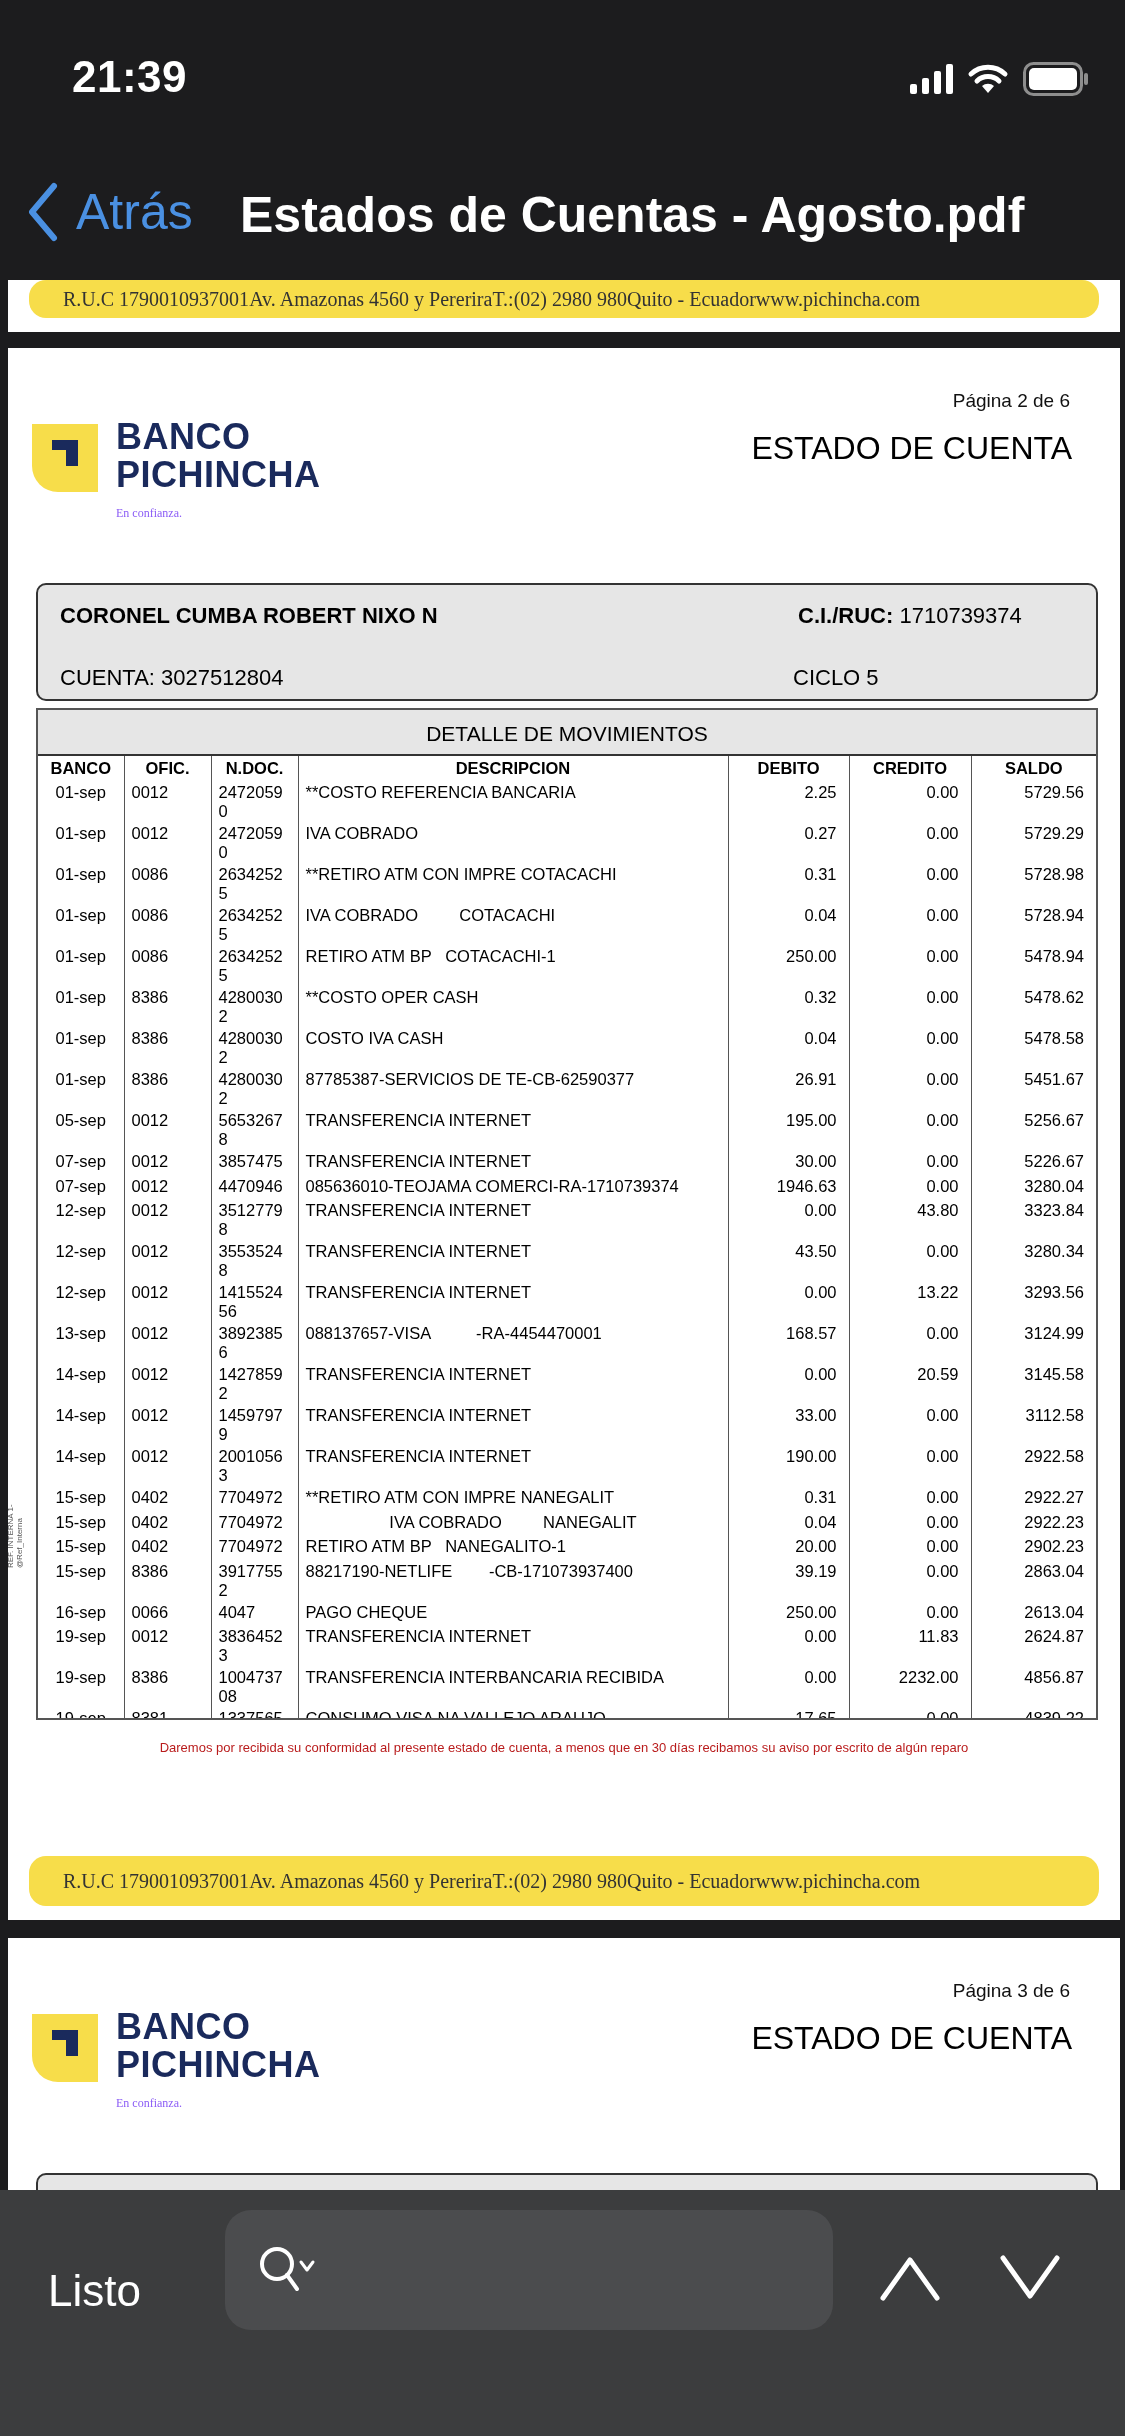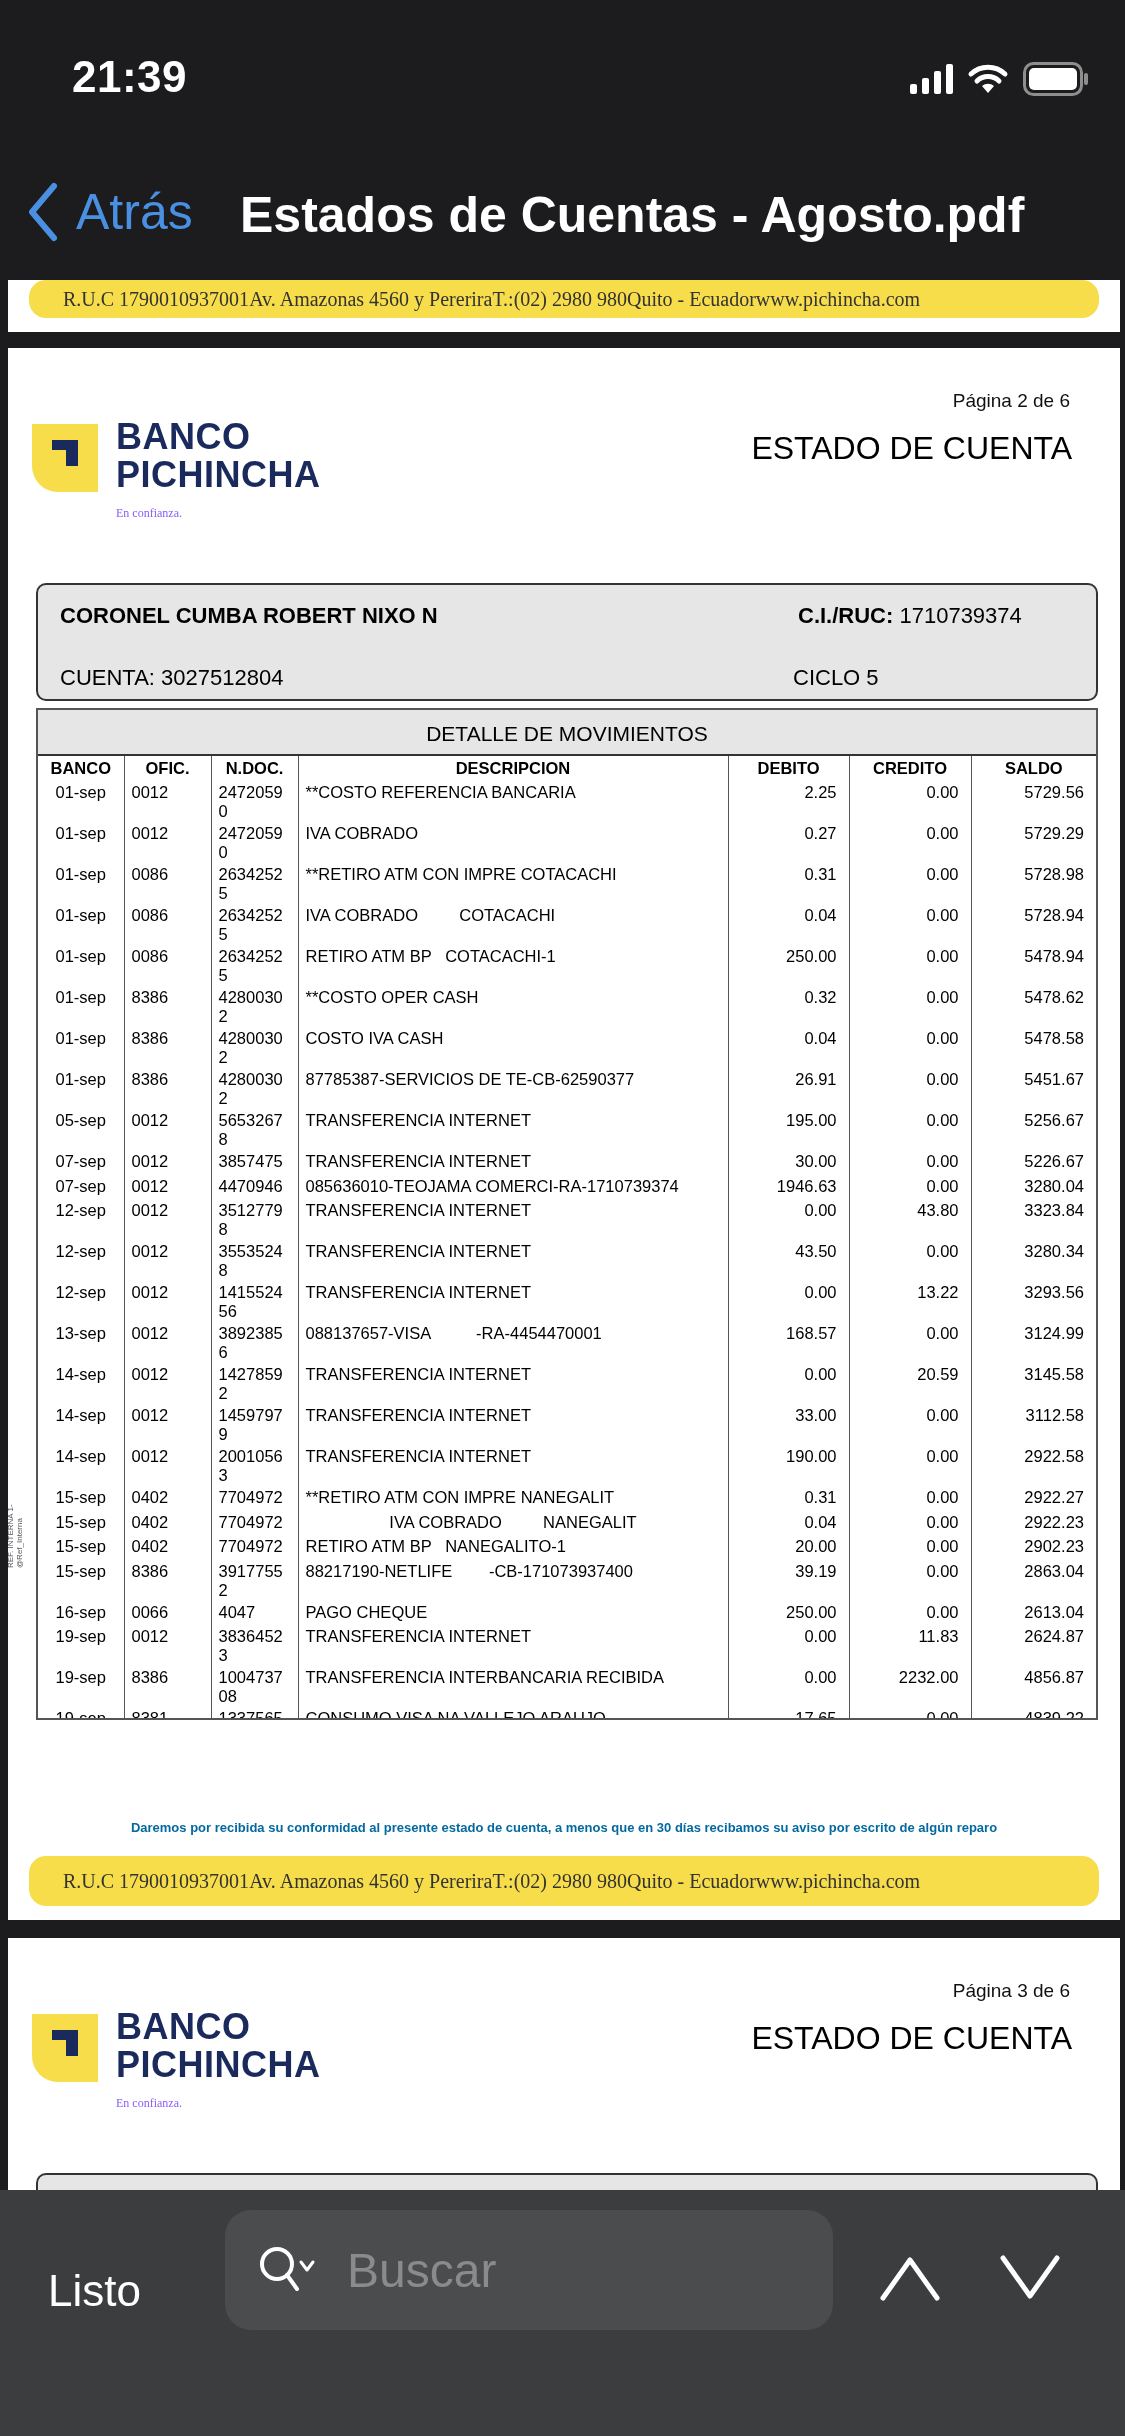--- a/index.html
+++ b/index.html
@@ -53,21 +53,21 @@
   table.mov th, table.mov td { border-left: 1.5px solid #555; }
   table.mov th:first-child, table.mov td:first-child { border-left: none; }
   table.mov td.num { text-align: right; padding-right: 12px; }
   table.mov td.fecha { text-align: center; }
   table.mov td.ndoc { white-space: normal; word-break: break-all; line-height: 19px; padding-top: 3px; }
   table.mov tr.tall td { height: 40px; }
   table.mov tr.tall td:not(.ndoc) { line-height: 24.5px; }
   .col-fecha { width: 86px; } .col-ofic { width: 87px; } .col-ndoc { width: 87px; } .col-desc { width: 430px; }
   .col-deb { width: 121px; } .col-cred { width: 122px; } .col-saldo { width: auto; }
 
-  .disclaimer { position: absolute; left: 0; width: 1112px; top: 1472px; text-align: center; font-size: 13px; color: #0369a1; font-weight: bold; }
+  .disclaimer { position: absolute; left: 0; width: 1112px; top: 1392px; text-align: center; font-size: 13px; color: #b91c1c; }
   .side-ref { position: absolute; left: -2px; top: 1220px; transform: rotate(-90deg); transform-origin: left top; font-size: 8px; color: #555; white-space: nowrap; line-height: 9px; }
 
   
   .toolbar { position: absolute; top: 2190px; left: 0; width: 1125px; height: 246px; background: #3c3d3e; }
   .done-btn { position: absolute; left: 48px; top: 76px; color: #fff; font-size: 44px; cursor: pointer; }
   .search-field { position: absolute; left: 225px; top: 20px; width: 608px; height: 120px; background: #4b4c4e; border-radius: 26px; display: flex; align-items: center; padding-left: 32px; }
   .search-field input { background: transparent; border: none; outline: none; color: #fff; font-size: 48px; font-family: "Liberation Sans", sans-serif; margin-left: 20px; width: 440px; }
   .search-field input::placeholder { color: #8b8b8d; }
   .nav-arrow { position: absolute; top: 58px; width: 70px; height: 60px; cursor: pointer; }
 </style>
@@ -435,21 +435,20 @@
 </div>
 
 <div class="toolbar">
   <div class="done-btn">Listo</div>
   <div class="search-field">
     <svg width="70" height="56" viewBox="0 0 70 56">
       <circle cx="20" cy="22" r="15" stroke="#fff" stroke-width="4" fill="none"></circle>
       <path d="M30 33 L40 47" stroke="#fff" stroke-width="4" stroke-linecap="round"></path>
       <path d="M44 20 L50 28 L56 20" stroke="#fff" stroke-width="3" fill="none" stroke-linecap="round" stroke-linejoin="round"></path>
     </svg>
-    <input type="text" placeholder="Buscar" style="">
   </div>
   <svg class="nav-arrow" style="left:875px" viewBox="0 0 70 60">
     <path d="M8 50 L35 12 L62 50" stroke="#fff" stroke-width="5" fill="none" stroke-linecap="round" stroke-linejoin="round"></path>
   </svg>
   <svg class="nav-arrow" style="left:995px" viewBox="0 0 70 60">
     <path d="M8 10 L35 48 L62 10" stroke="#fff" stroke-width="5" fill="none" stroke-linecap="round" stroke-linejoin="round"></path>
   </svg>
 
 </div>
 

